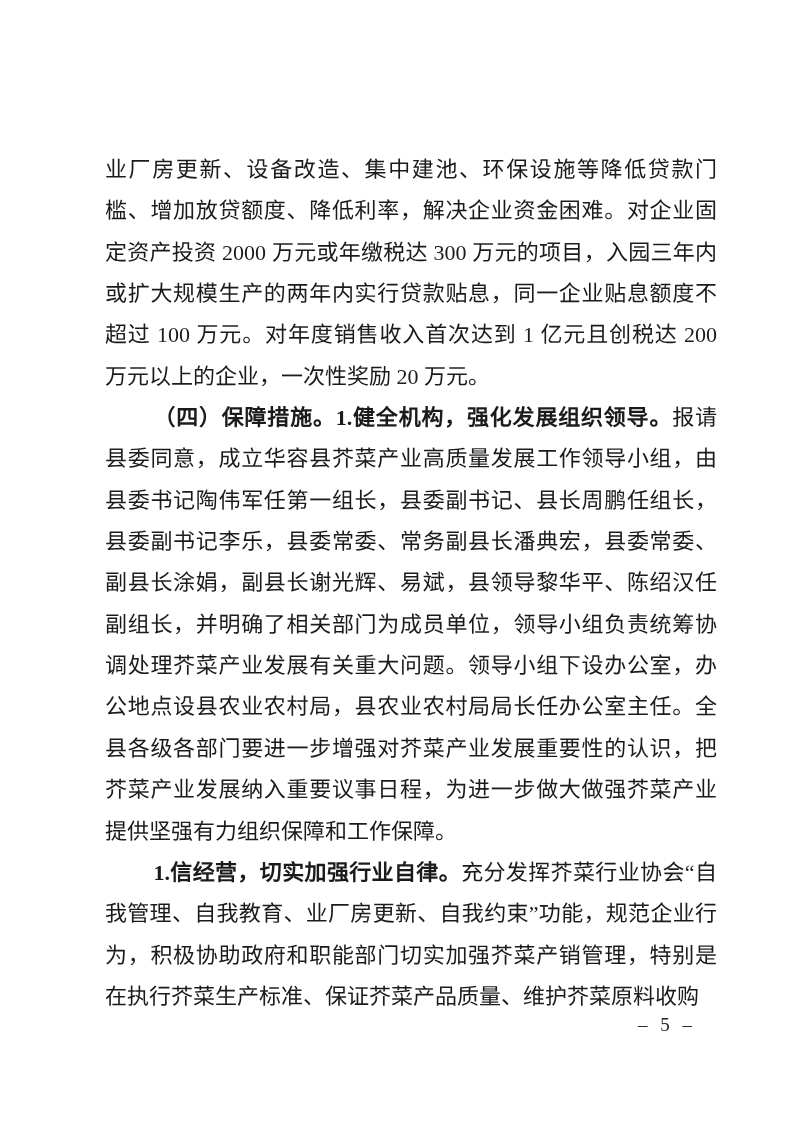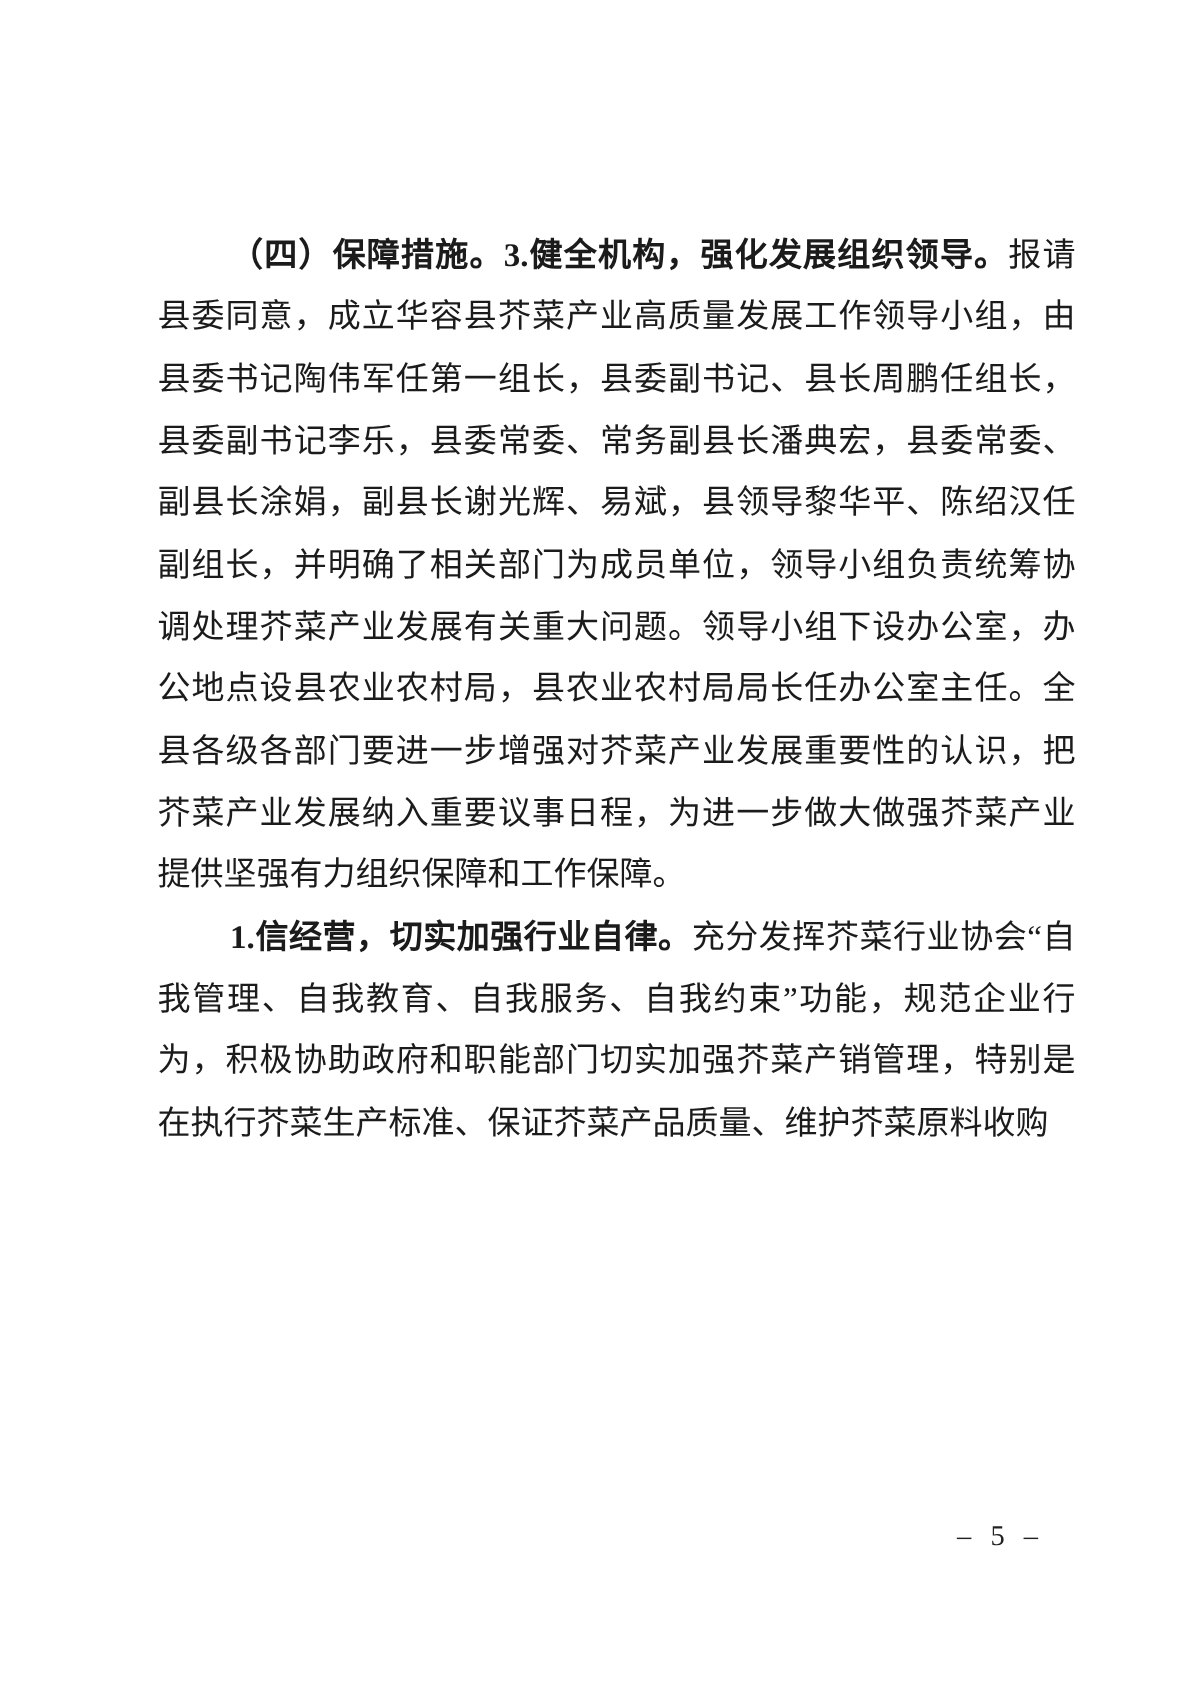--- a/index.html
+++ b/index.html
@@ -48,17 +48,18 @@
     color: #222222;
     letter-spacing: 4px;
     white-space: nowrap;
   }
 </style>
 </head>
 <body>
 
 <div class="page">
   <div class="content" id="doc-content">
-      <p class="para indent"><span class="seg bold">（四）保障措施。3.健全机构，强化发展组织领导。</span><span class="seg">报请县委同意，成立华容县芥菜产业高质量发展工作领导小组，由县委书记陶伟军任第一组长，县委副书记、县长周鹏任组长，县委副书记李乐，县委常委、常务副县长潘典宏，县委常委、副县长涂娟，副县长谢光辉、易斌，县领导黎华平、陈绍汉任副组长，并明确了相关部门为成员单位，领导小组负责统筹协调处理芥菜产业发展有关重大问题。领导小组下设办公室，办公地点设县农业农村局，县农业农村局局长任办公室主任。全县各级各部门要进一步增强对芥菜产业发展重要性的认识，把芥菜产业发展纳入重要议事日程，为进一步做大做强芥菜产业提供坚强有力组织保障和工作保障。</span></p>
-      <p class="para indent"><span class="seg bold">1.信经营，切实加强行业自律。</span><span class="seg">充分发挥芥菜行业协会“自我管理、自我教育、自我服务、自我约束”功能，规范企业行为，积极协助政府和职能部门切实加强芥菜产销管理，特别是在执行芥菜生产标准、保证芥菜产品质量、维护芥菜原料收购</span></p>
+      <p class="para"><span class="seg">业厂房更新、设备改造、集中建池、环保设施等降低贷款门槛、增加放贷额度、降低利率，解决企业资金困难。对企业固定资产投资 2000 万元或年缴税达 300 万元的项目，入园三年内或扩大规模生产的两年内实行贷款贴息，同一企业贴息额度不超过 100 万元。对年度销售收入首次达到 1 亿元且创税达 200 万元以上的企业，一次性奖励 20 万元。</span></p>
+      <p class="para indent"><span class="seg bold">（四）保障措施。1.健全机构，强化发展组织领导。</span><span class="seg">报请县委同意，成立华容县芥菜产业高质量发展工作领导小组，由县委书记陶伟军任第一组长，县委副书记、县长周鹏任组长，县委副书记李乐，县委常委、常务副县长潘典宏，县委常委、副县长涂娟，副县长谢光辉、易斌，县领导黎华平、陈绍汉任副组长，并明确了相关部门为成员单位，领导小组负责统筹协调处理芥菜产业发展有关重大问题。领导小组下设办公室，办公地点设县农业农村局，县农业农村局局长任办公室主任。全县各级各部门要进一步增强对芥菜产业发展重要性的认识，把芥菜产业发展纳入重要议事日程，为进一步做大做强芥菜产业提供坚强有力组织保障和工作保障。</span></p>
+      <p class="para indent"><span class="seg bold">1.信经营，切实加强行业自律。</span><span class="seg">充分发挥芥菜行业协会“自我管理、自我教育、业厂房更新、自我约束”功能，规范企业行为，积极协助政府和职能部门切实加强芥菜产销管理，特别是在执行芥菜生产标准、保证芥菜产品质量、维护芥菜原料收购</span></p>
     </div>
   <div class="page-number">– 5 –</div>
 </div>
 
 </body></html>

